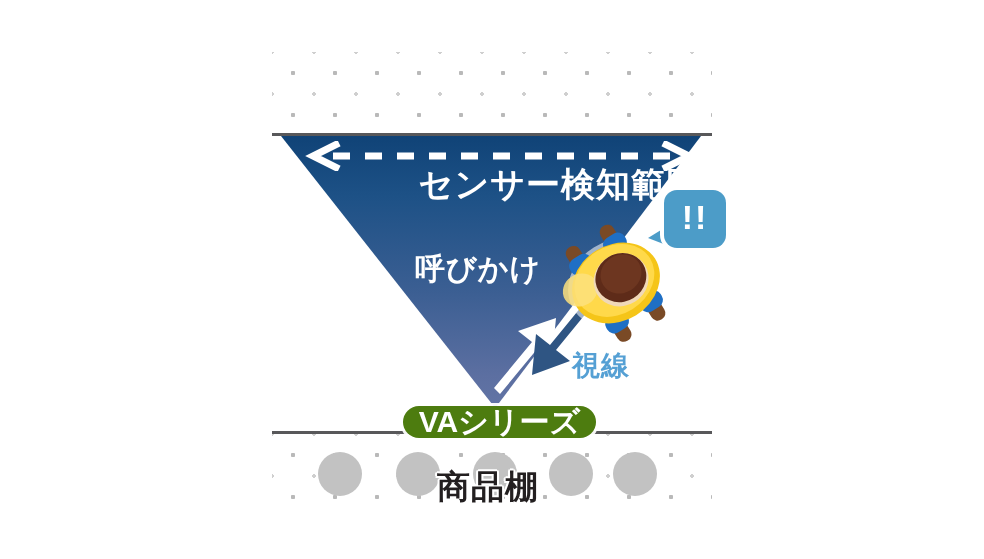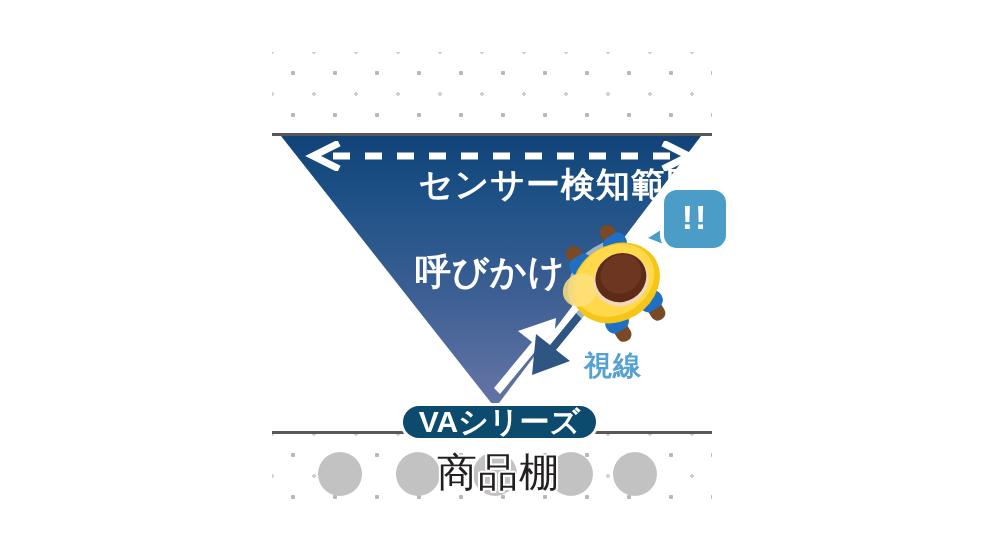--- a/index.html
+++ b/index.html
@@ -90,50 +90,49 @@
     letter-spacing: 1px;
     line-height: 1;
     white-space: nowrap;
   }
 
   .call-label {
     position: absolute;
     left: 415px;
     top: 254px;
     color: #ffffff;
-    font-size: 36px;
+    font-size: 30px;
     font-weight: bold;
     letter-spacing: 1px;
     line-height: 1;
     white-space: nowrap;
   }
 
   .gaze-label {
     position: absolute;
     left: 572px;
     top: 352px;
     color: #55a0d4;
     font-size: 28px;
     font-weight: bold;
     letter-spacing: 1px;
     line-height: 1;
     white-space: nowrap;
     text-shadow:
        2px 0 0 #fff, -2px 0 0 #fff, 0 2px 0 #fff, 0 -2px 0 #fff,
        1.5px 1.5px 0 #fff, -1.5px 1.5px 0 #fff, 1.5px -1.5px 0 #fff, -1.5px -1.5px 0 #fff;
-    margin-left: 12px;
   }
 
   .shelf-label {
     position: absolute;
     left: 437px;
-    top: 452px;
+    top: 470px;
     color: #231f20;
-    font-size: 40px;
-    font-weight: normal;
+    font-size: 33px;
+    font-weight: bold;
     letter-spacing: 1px;
     line-height: 1;
     white-space: nowrap;
     text-shadow:
        2px 0 0 #fff, -2px 0 0 #fff, 0 2px 0 #fff, 0 -2px 0 #fff,
        1.5px 1.5px 0 #fff, -1.5px 1.5px 0 #fff, 1.5px -1.5px 0 #fff, -1.5px -1.5px 0 #fff;
   }
 
   
   #arrows {
@@ -145,21 +144,21 @@
     pointer-events: none;
   }
 
   
   #va-badge {
     position: absolute;
     left: 403px;
     top: 406px;
     width: 193px;
     height: 32px;
-    background: #0c4a6e;
+    background: #4d7c0f;
     border-radius: 20px;
     display: flex;
     align-items: center;
     justify-content: center;
     box-shadow: 0 0 0 3px rgba(255,255,255,0.95);
   }
   #va-badge-label {
     color: #ffffff;
     font-size: 30px;
     font-weight: bold;

